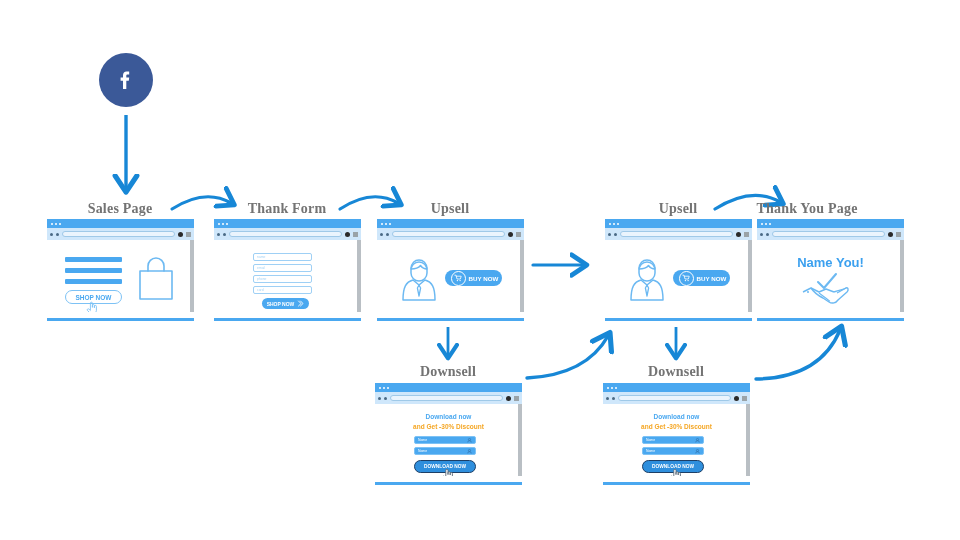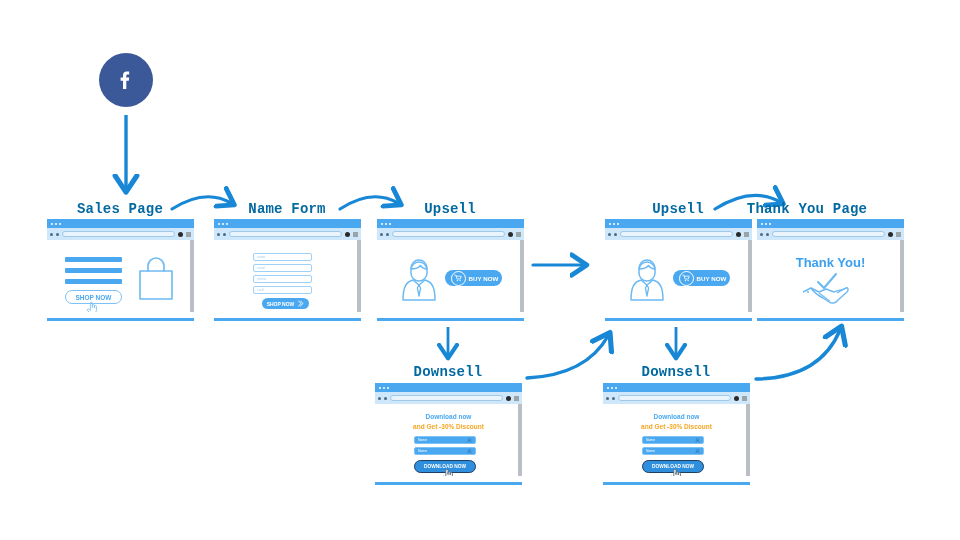--- a/index.html
+++ b/index.html
@@ -38,27 +38,27 @@
     background: #3b5998;
     display: flex;
     align-items: center;
     justify-content: center;
   }
   .fb-badge svg { display:block; }
 
   
   .stage-label {
     position: absolute;
-    color: #0369a1;
+    color: #737373;
     font-weight: bold;
     font-size: 14px;
     letter-spacing: 0.2px;
     white-space: nowrap;
     text-align: center;
-    font-family: Liberation Mono, monospace;
+    font-family: Liberation Serif, serif;
   }
 
   
   .browser {
     position: absolute;
     background: #ffffff;
     box-sizing: border-box;
   }
   .browser .titlebar {
     height: 9px;
@@ -277,21 +277,21 @@
     </g>
   </svg>
 
   <div class="fb-badge" style="left:99px; top:53px;">
     <svg width="30" height="30" viewBox="0 0 30 30" aria-hidden="true">
       <path d="M18.2 9.6h-2.0c-0.5 0-0.9 0.4-0.9 1.0v1.9h2.9l-0.4 3.2h-2.5V24h-3.3v-8.3H9.6v-3.2h2.4v-2.3c0-2.3 1.4-3.8 3.5-3.8h2.7z" fill="#ffffff"></path>
     </svg>
   </div>
 
   <div class="stage-label" style="left:46px; top:201px; width:148px;">Sales Page</div>
-  <div class="stage-label" style="left:213px; top:201px; width:148px;">Name Form</div>
+  <div class="stage-label" style="left:213px; top:201px; width:148px;">Thank Form</div>
   <div class="stage-label" style="left:376px; top:201px; width:148px;">Upsell</div>
   <div class="stage-label" style="left:374px; top:364px; width:148px;">Downsell</div>
   <div class="stage-label" style="left:604px; top:201px; width:148px;">Upsell</div>
   <div class="stage-label" style="left:602px; top:364px; width:148px;">Downsell</div>
   <div class="stage-label" style="left:744px; top:201px; width:126px;">Thank You Page</div>
 
   <div class="browser" style="left:47px; top:219px; width:147px; height:96px;">
     <div class="titlebar">
       <span class="dot"></span>
       <span class="dot"></span>
@@ -441,21 +441,21 @@
     <div class="toolbar">
       <span class="navdot"></span>
       <span class="navdot"></span>
       <span class="urlbar"></span>
       <span class="tb-icon-dark"></span>
       <span class="tb-icon-sq"></span>
     </div>
     <div class="viewport" style="height:72px;">
       <div class="scrollbar"></div>
 
-      <div class="ty-title" style="left:0; top:15px; padding-right:8px;">Thank You!</div>
+      <div class="ty-title" style="left:0; top:15px; padding-right:8px;">Name You!</div>
 
       <svg class="icon-abs" style="left:44px; top:32px;" width="52" height="36" viewBox="0 0 52 36">
         <path d="M17,10 L23,16 L35,2" fill="none" stroke="#6cb9f2" stroke-width="2.1" stroke-linecap="round" stroke-linejoin="round"></path>
         <path d="M2,20 L10,16 L18,20 L25,17 L33,20" fill="none" stroke="#6cb9f2" stroke-width="1.4" stroke-linejoin="round"></path>
         <path d="M10,16 C14,22 18,24 22,26 L28,30 C31,32 35,31 37,28 L46,20 C48,18 47,15 45,16 L36,21" fill="none" stroke="#6cb9f2" stroke-width="1.4" stroke-linejoin="round"></path>
         <path d="M18,21 l4,3 M22,24 l4,3 M26,27 l3,2.4" fill="none" stroke="#6cb9f2" stroke-width="1.1"></path>
         <path d="M33,20 C37,18 42,18 45,16" fill="none" stroke="#6cb9f2" stroke-width="1.4"></path>
         <circle cx="7" cy="20" r="1" fill="#6cb9f2"></circle>
       </svg>
     </div>

